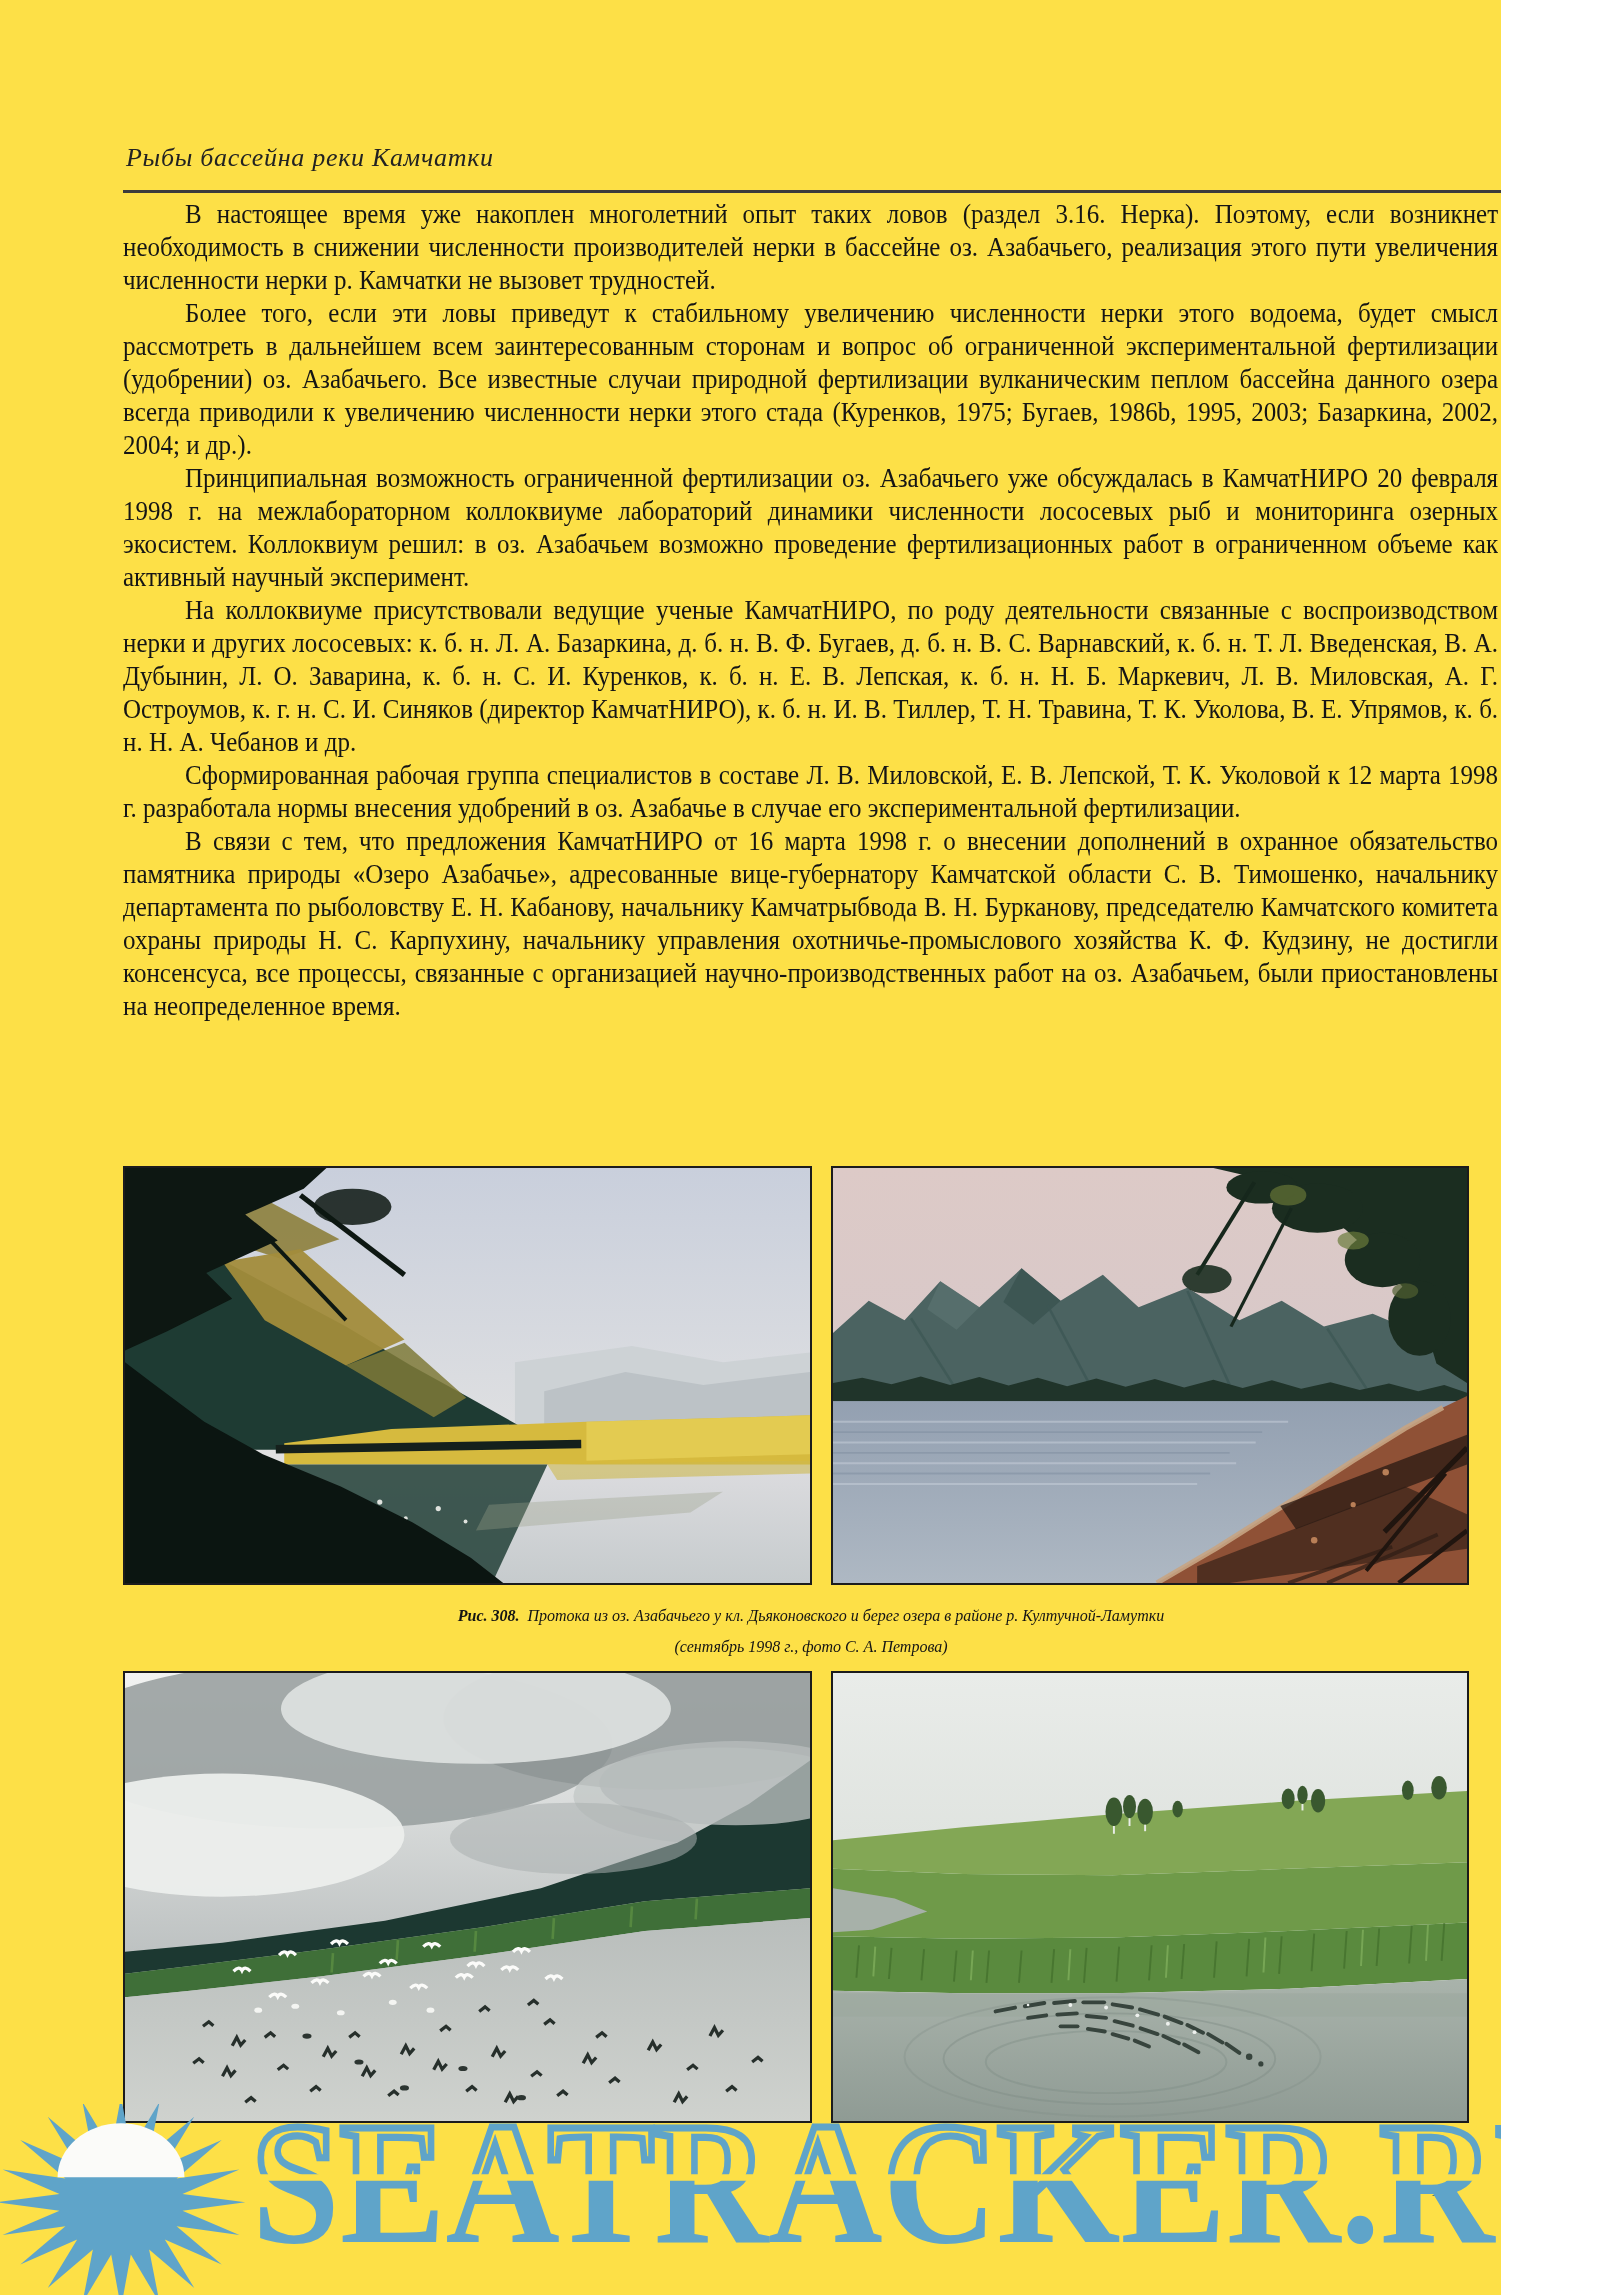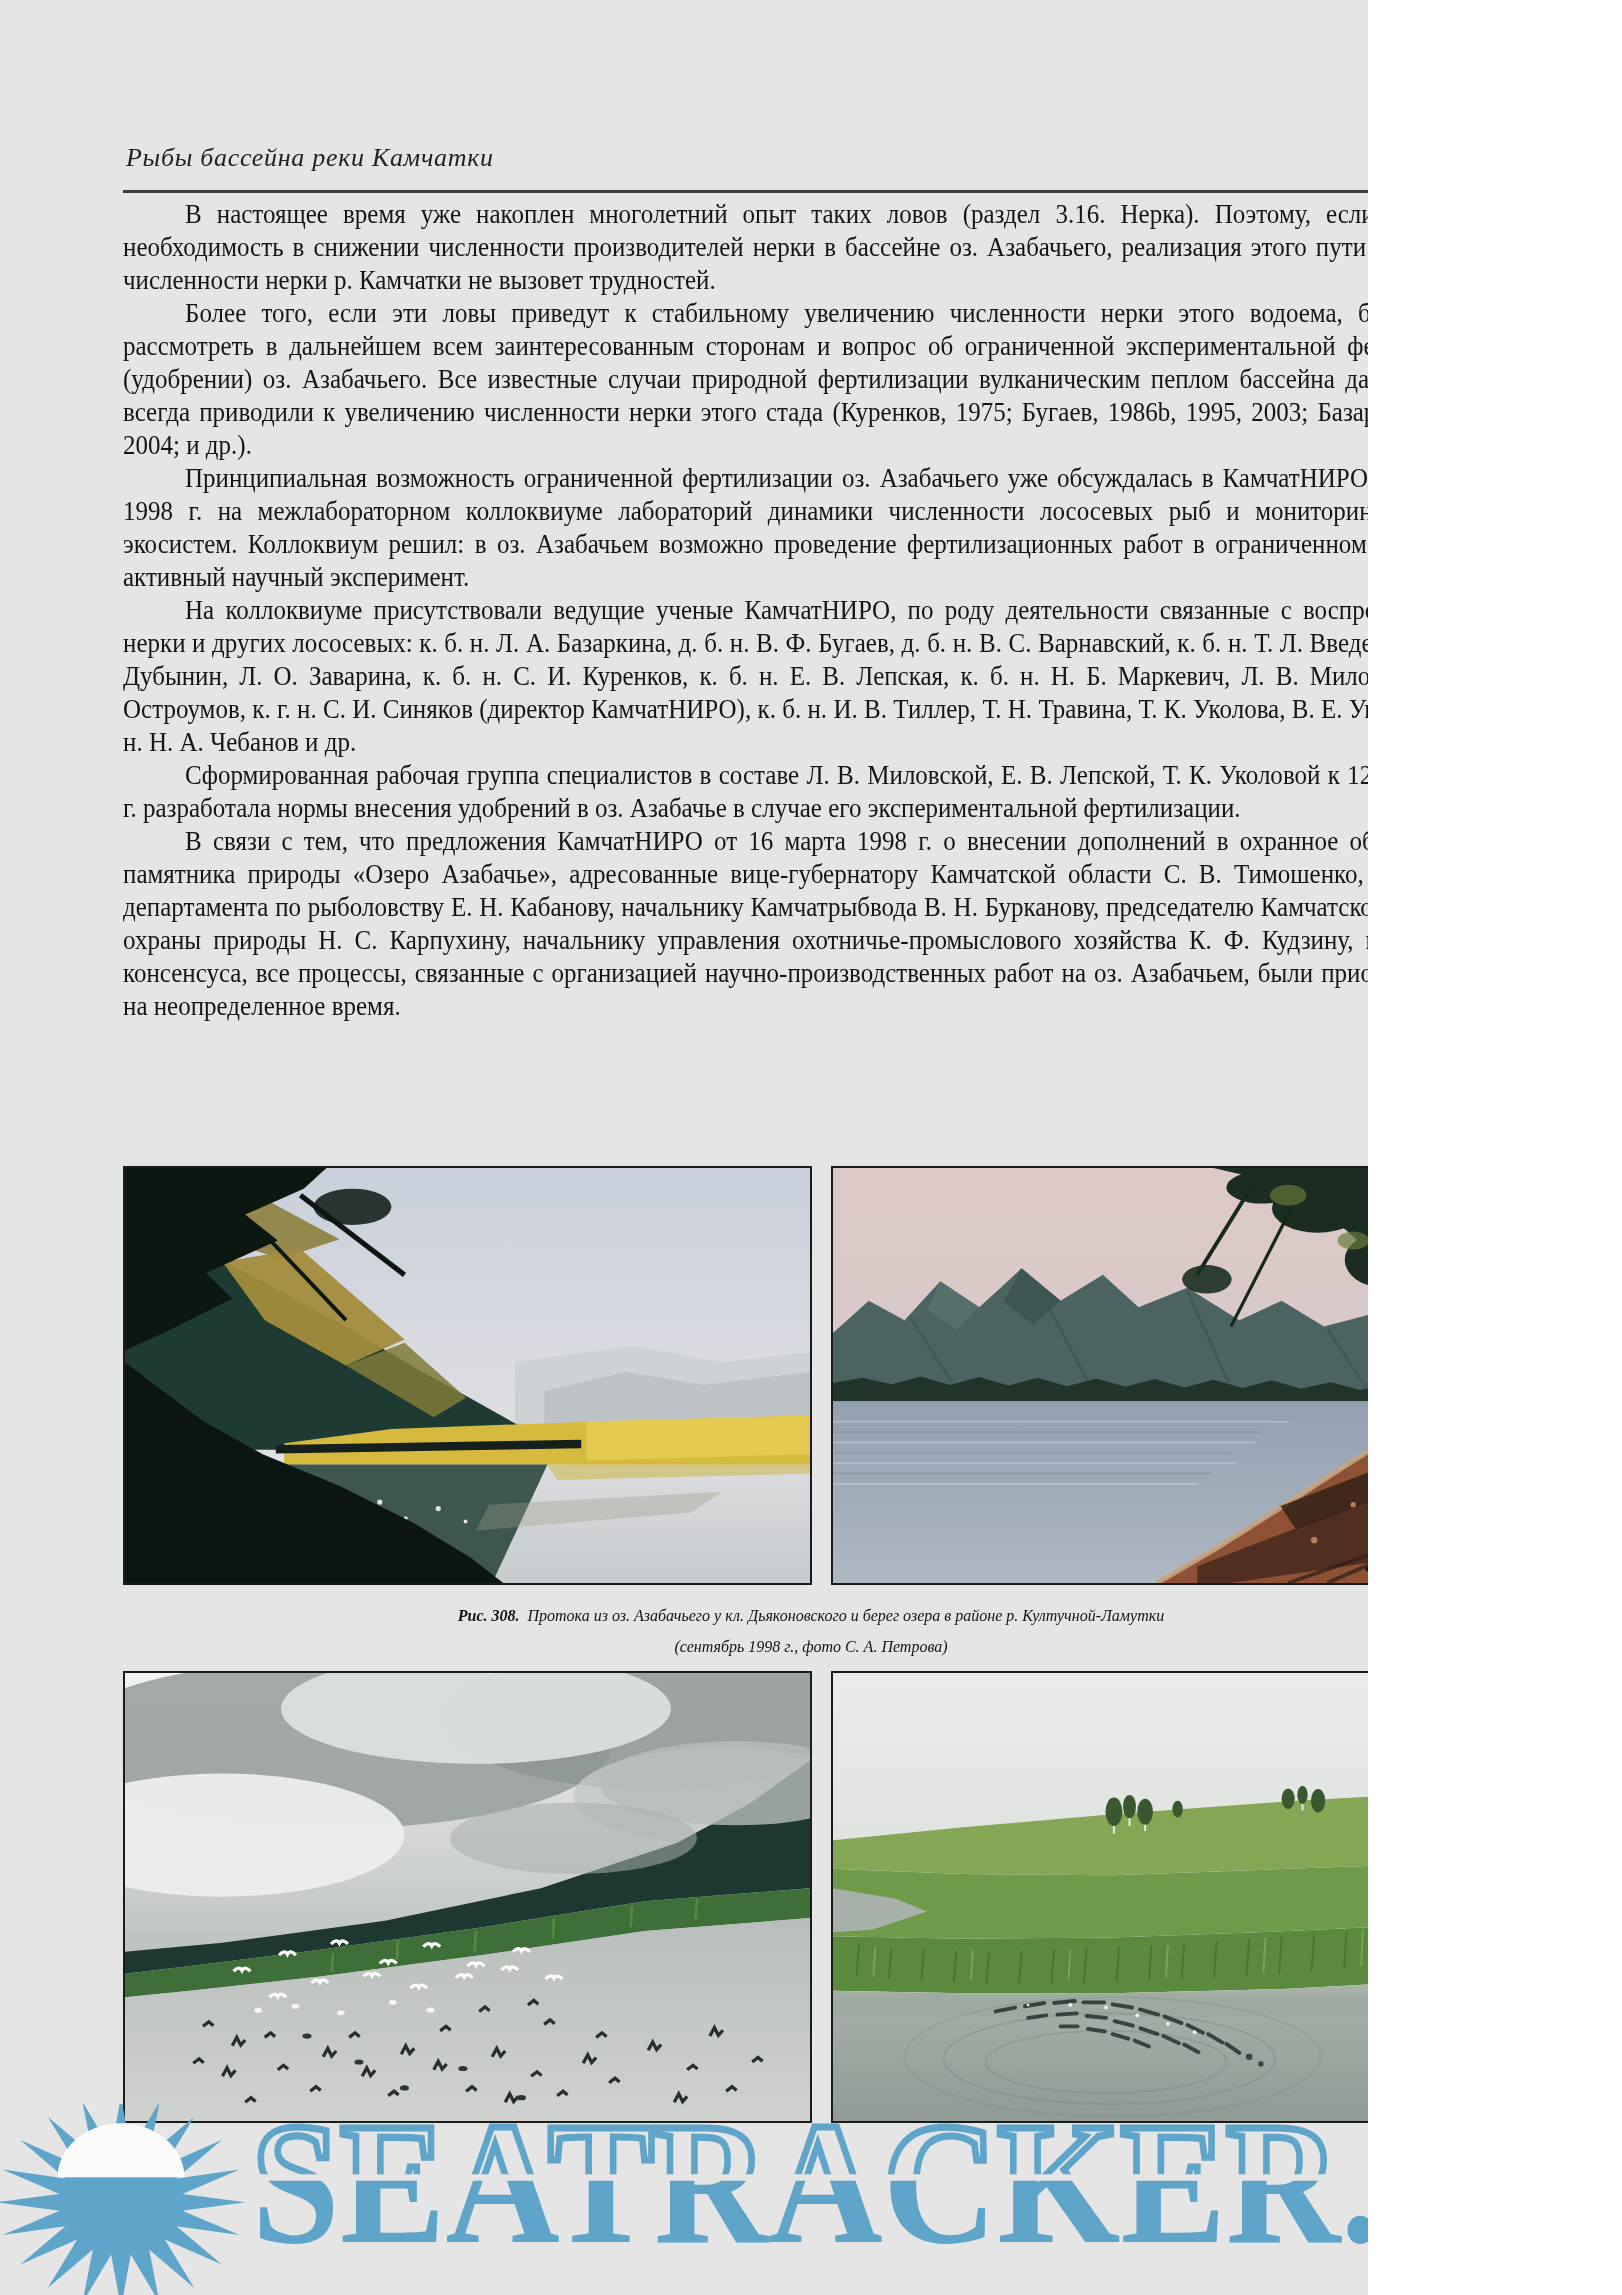--- a/index.html
+++ b/index.html
@@ -1,19 +1,19 @@
 <!DOCTYPE html>
 <html lang="ru" style="font-size:10.5px"><head>
 <meta charset="utf-8">
 <style>
   html,body{margin:0;padding:0;background:#ffffff;}
   .page{
     position:relative;
-    width:1368px;height:2295px;
-    background:#e5e5e5;
+    width:1501px;height:2295px;
+    background:#fde047;
     overflow:hidden;
     font-family:"Liberation Serif", serif;
     color:#151515;
   }
   
   .running-header{
     position:absolute;left:126px;top:143px;
     font-style:italic;font-size:26px;letter-spacing:0.7px;color:#222;
     white-space:nowrap;
   }

